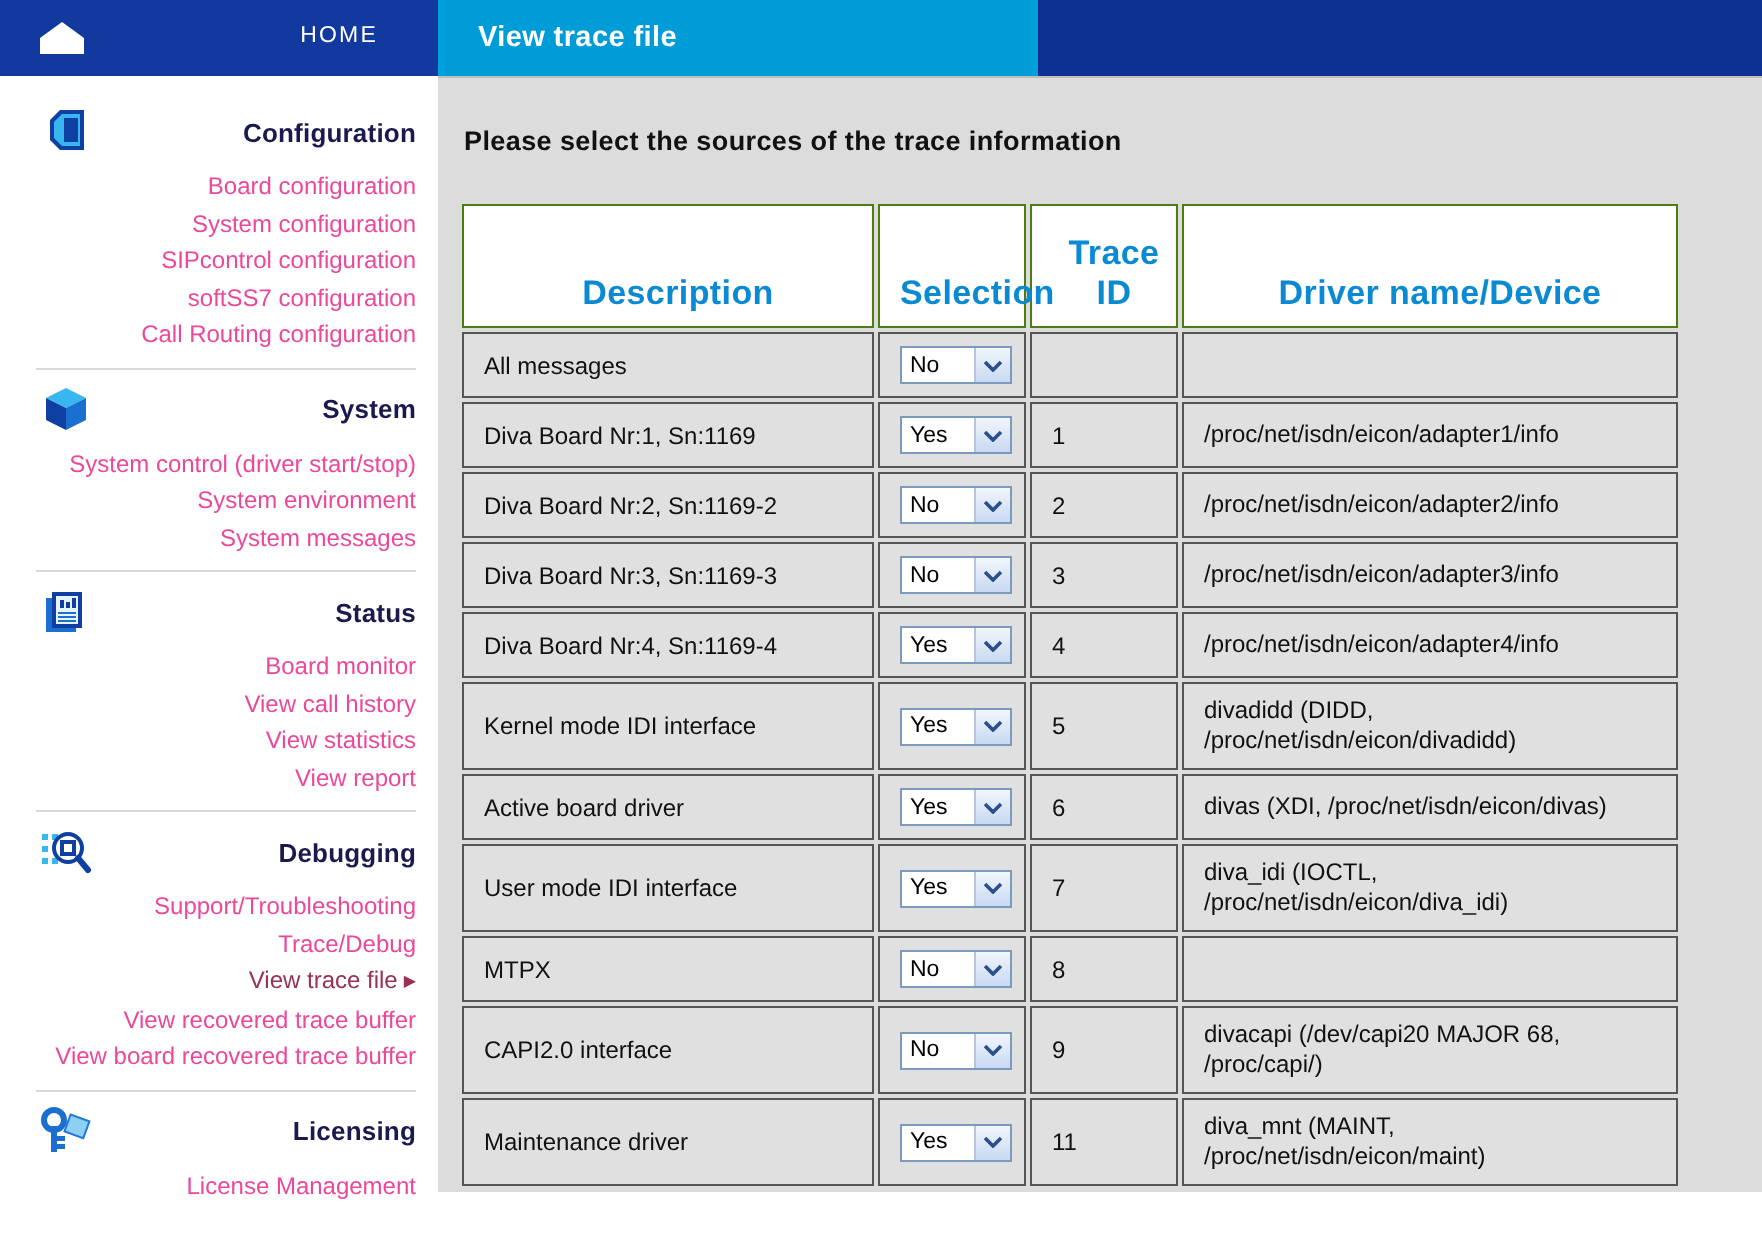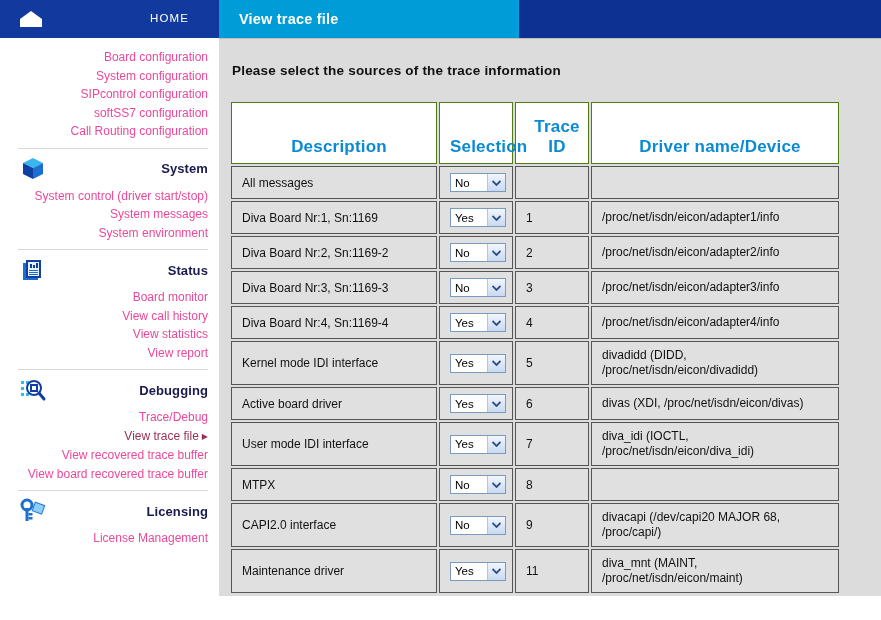--- a/index.html
+++ b/index.html
@@ -249,20 +249,30 @@
   </div>
   <div class="topbar-sep2"></div>
   <div class="topbar-rest"></div>
 </div>
 
 <div class="layout">
 
   <div class="sidebar">
 
     <div class="nav-group">
+      <div class="nav-head">
+        <span class="gicon">
+          <svg viewBox="0 0 30 28" width="30" height="28">
+            <path d="M7 8 L12 3 L24 3 L24 23 L12 23 L7 18 Z" fill="#0f3fa0"></path>
+            <path d="M9 9 L13 5 L22 5 L22 21 L13 21 L9 17 Z" fill="#38b6f0"></path>
+            <rect x="14" y="7" width="7" height="12" fill="#0f3fa0"></rect>
+          </svg>
+        </span>
+        <span class="gtitle">Configuration</span>
+      </div>
       <div class="nav-links">
         <a class="nav-link" href="#">Board configuration</a>
         <a class="nav-link" href="#">System configuration</a>
         <a class="nav-link" href="#">SIPcontrol configuration</a>
         <a class="nav-link" href="#">softSS7 configuration</a>
         <a class="nav-link" href="#">Call Routing configuration</a>
       </div>
       <div class="nav-rule"></div>
     </div>
 
@@ -272,22 +282,22 @@
           <svg viewBox="0 0 30 28" width="30" height="28">
             <path d="M15 3 L25 8 L15 13 L5 8 Z" fill="#38b6f0"></path>
             <path d="M5 8 L15 13 L15 24 L5 19 Z" fill="#0f3fa0"></path>
             <path d="M25 8 L25 19 L15 24 L15 13 Z" fill="#1b6fd0"></path>
           </svg>
         </span>
         <span class="gtitle">System</span>
       </div>
       <div class="nav-links">
         <a class="nav-link" href="#">System control (driver start/stop)</a>
+        <a class="nav-link" href="#">System environment</a>
         <a class="nav-link" href="#">System messages</a>
-        <a class="nav-link" href="#">System environment</a>
       </div>
       <div class="nav-rule"></div>
     </div>
 
     <div class="nav-group">
       <div class="nav-head">
         <span class="gicon">
           <svg viewBox="0 0 30 28" width="30" height="28">
             <rect x="5" y="7" width="15" height="17" fill="#1b6fd0"></rect>
             <rect x="8" y="4" width="15" height="18" fill="#0f3fa0"></rect>
@@ -321,20 +331,21 @@
             <rect x="8" y="5" width="3" height="3" fill="#38b6f0"></rect>
             <rect x="8" y="17" width="3" height="3" fill="#38b6f0"></rect>
             <circle cx="16" cy="12" r="7" fill="none" stroke="#0f3fa0" stroke-width="2"></circle>
             <rect x="13" y="9" width="6" height="6" fill="none" stroke="#0f3fa0" stroke-width="2"></rect>
             <path d="M21 17 L26 23" stroke="#0f3fa0" stroke-width="3" stroke-linecap="round"></path>
           </svg>
         </span>
         <span class="gtitle">Debugging</span>
       </div>
       <div class="nav-links">
+        <a class="nav-link" href="#">Support/Troubleshooting</a>
         <a class="nav-link" href="#">Trace/Debug</a>
         <a class="nav-link active" href="#">View trace file</a>
         <a class="nav-link" href="#">View recovered trace buffer</a>
         <a class="nav-link" href="#">View board recovered trace buffer</a>
       </div>
       <div class="nav-rule"></div>
     </div>
 
     <div class="nav-group">
       <div class="nav-head">

